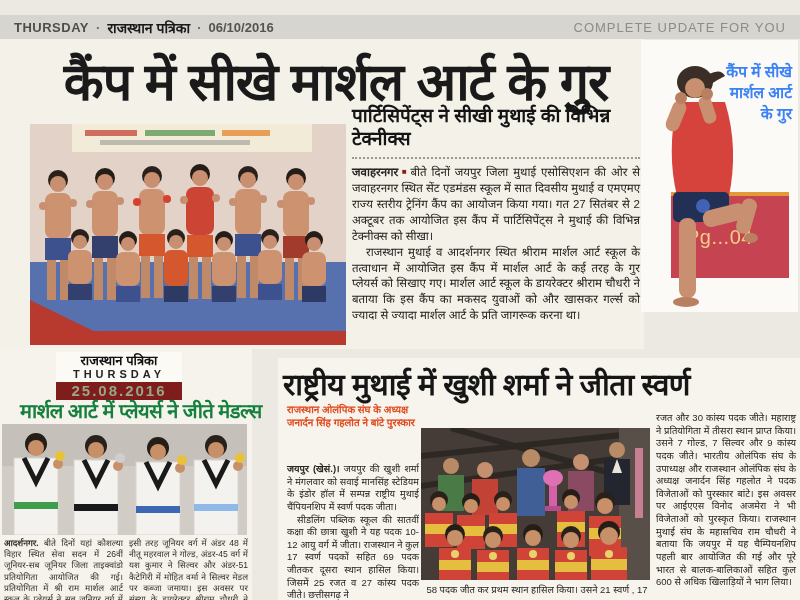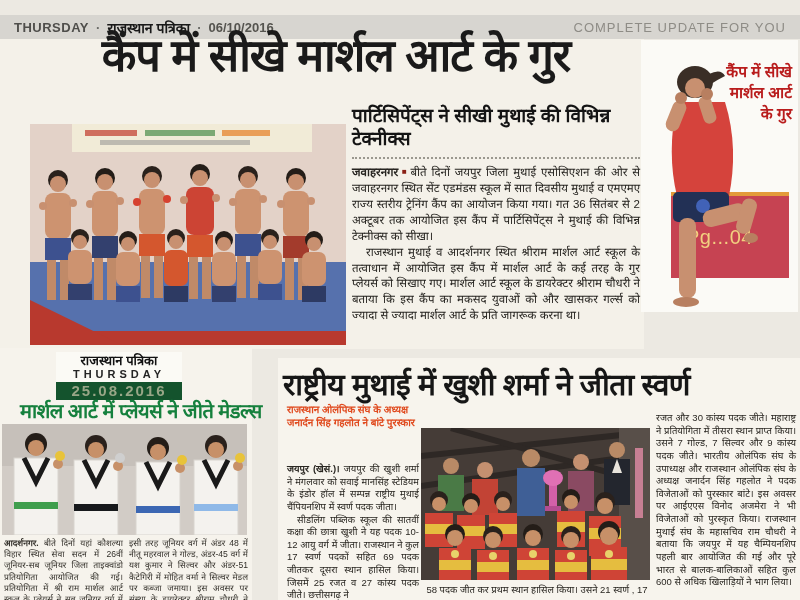--- a/index.html
+++ b/index.html
@@ -17,48 +17,48 @@
     padding:0 14px;box-sizing:border-box;}
   .topbar-left{display:flex;align-items:center;gap:7px;font-size:13px;}
   .tb-day{font-weight:bold;color:#4f4e4b;letter-spacing:.5px;}
   .tb-brand{font-weight:bold;color:#191919;font-size:14px;}
   .tb-dot{color:#6a6a66;font-weight:bold;}
   .tb-date{font-weight:bold;color:#55544f;}
   .topbar-right{font-size:13px;color:#8e8c86;letter-spacing:1px;margin-left:28px;}
 
   
   .top-clipping{left:0;top:39px;width:644px;height:310px;background:#f4f1e9;}
-  .main-headline{left:34px;top:31px;width:604px;text-align:center;
-    font-size:45px;font-weight:bold;color:#1a1a1a;line-height:1.1;
+  .main-headline{left:34px;top:54px;width:604px;text-align:center;
+    font-size:52px;font-weight:bold;color:#1a1a1a;line-height:1.1;
     letter-spacing:-1px;}
   .main-photo-frame{left:30px;top:124px;width:316px;height:221px;background:#e3d2c8;}
   .main-col{left:352px;top:104px;width:288px;}
   .main-subhead{font-size:19px;font-weight:bold;line-height:1.22;color:#141414;}
   .dotrule{border-top:2px dotted #9a988f;margin:7px 0 6px 0;}
   .body-txt{font-size:11.5px;line-height:1.38;text-align:justify;color:#262420;}
   .lead-b{font-weight:bold;}
   .sq{color:#8a2016;font-size:8px;vertical-align:2px;padding:0 2px;}
   .para2{margin-top:5px;text-indent:14px;}
 
   
   .side-panel{left:641px;top:40px;width:157px;height:272px;background:#fbfaf6;}
   .side-teaser{right:6px;top:22px;width:110px;text-align:right;
-    font-size:15.5px;font-weight:bold;line-height:1.35;color:#b91c1c;}
+    font-size:15.5px;font-weight:bold;line-height:1.35;color:#3b82f6;}
   .side-redbox{left:30px;top:152px;width:118px;height:86px;background:#c64352;
     border-top:4px solid #e39b3a;display:flex;align-items:center;
     padding-left:15px;box-sizing:border-box;}
   .pg-ref{color:#f2d080;font-size:20px;letter-spacing:.5px;}
 
   
   .bl-clipping{left:0;top:348px;width:252px;height:252px;background:#f6f3ec;}
   .stamp{left:56px;top:352px;width:126px;text-align:center;background:#fbfaf5;
     padding:2px 0 0 0;}
   .stamp-brand{font-size:13px;font-weight:bold;color:#121212;line-height:1.1;}
   .stamp-day{font-size:11px;font-weight:bold;color:#242424;letter-spacing:4px;line-height:1.25;}
-  .stamp-date{font-size:15px;font-weight:bold;color:#98a687;background:#14532d;
+  .stamp-date{font-size:15px;font-weight:bold;color:#98a687;background:#7f1d1d;
     letter-spacing:2px;line-height:1.2;}
   .bl-headline{left:20px;top:397px;width:248px;font-size:20px;font-weight:bold;
     color:#15803d;white-space:nowrap;letter-spacing:-.5px;}
   .bl-photo-frame{left:2px;top:424px;width:245px;height:111px;background:#d2ccc6;}
   .bl-col{top:538px;width:119px;font-size:8.6px;line-height:1.3;
     text-align:justify;color:#33302a;}
   .bl-col1{left:4px;}
   .bl-col2{left:129px;}
 
   
@@ -208,21 +208,21 @@
         <rect x="272" y="162" width="24" height="16" fill="#2d3a63"></rect>
       </g>
     </g>
   </svg>
 </div>
 
 <div class="abs main-col">
   <div class="main-subhead">पार्टिसिपेंट्स ने सीखी मुथाई की विभिन्न टेक्नीक्स</div>
   <div class="dotrule"></div>
   <p class="body-txt" style="margin:0;">
-    <span class="lead-b">जवाहरनगर</span><span class="sq">■</span><span>बीते दिनों जयपुर जिला मुथाई एसोसिएशन की ओर से जवाहरनगर स्थित सेंट एडमंडस स्कूल में सात दिवसीय मुथाई व एमएमए राज्य स्तरीय ट्रेनिंग कैंप का आयोजन किया गया। गत 36 सितंबर से 2 अक्टूबर तक आयोजित इस कैंप में पार्टिसिपेंट्स ने मुथाई की विभिन्न टेक्नीक्स को सीखा।</span>
+    <span class="lead-b">जवाहरनगर</span><span class="sq">■</span><span>बीते दिनों जयपुर जिला मुथाई एसोसिएशन की ओर से जवाहरनगर स्थित सेंट एडमंडस स्कूल में सात दिवसीय मुथाई व एमएमए राज्य स्तरीय ट्रेनिंग कैंप का आयोजन किया गया। गत 27 सितंबर से 2 अक्टूबर तक आयोजित इस कैंप में पार्टिसिपेंट्स ने मुथाई की विभिन्न टेक्नीक्स को सीखा।</span>
   </p>
   <p class="body-txt para2" style="margin:0;">राजस्थान मुथाई व आदर्शनगर स्थित श्रीराम मार्शल आर्ट स्कूल के तत्वाधान में आयोजित इस कैंप में मार्शल आर्ट के कई तरह के गुर प्लेयर्स को सिखाए गए। मार्शल आर्ट स्कूल के डायरेक्टर श्रीराम चौधरी ने बताया कि इस कैंप का मकसद युवाओं को और खासकर गर्ल्स को ज्यादा से ज्यादा मार्शल आर्ट के प्रति जागरूक करना था।</p>
 </div>
 
 <div class="abs side-panel">
   <div class="abs side-redbox" style="position:absolute;">
     <span class="pg-ref">Pg...04</span>
   </div>
   <svg width="150" height="268" viewBox="0 0 150 268" style="position:absolute;left:0;top:6px;">
     <ellipse cx="54" cy="36" rx="18" ry="16" fill="#3a2e26"></ellipse>

